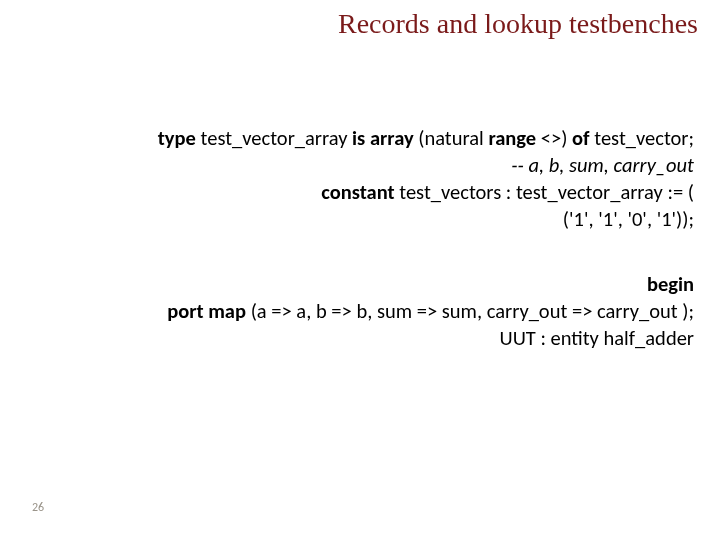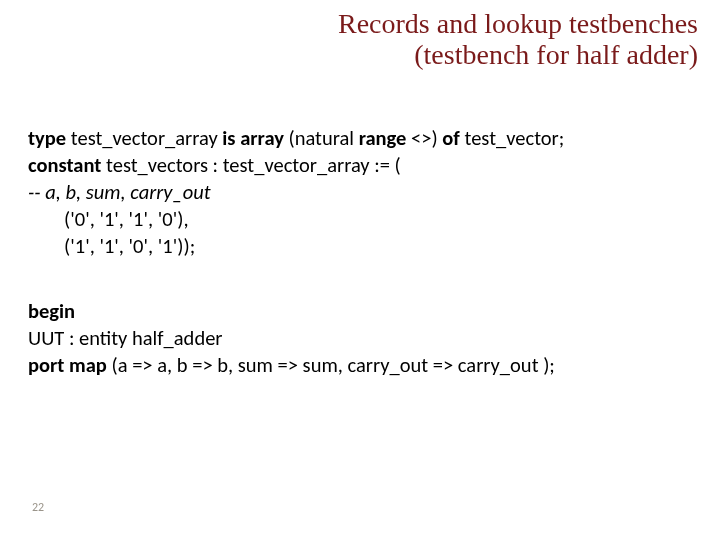--- a/index.html
+++ b/index.html
@@ -21,61 +21,59 @@
     position: absolute;
     top: 126px;
     left: 28px;
     right: 26px;
     font-size: 20.5px;
     line-height: 1.22;
     color: #000;
   }
   .bold { font-weight: 700; }
   .italic { font-style: italic; }
-  .para { margin-bottom: 2px; }
+  .para { margin-bottom: 2px; text-align: right; }
   .indent { padding-left: 36px; }
   .block2 { margin-top: 40px; }
   .pagenum {
     position: absolute;
     left: 32px;
     bottom: 26px;
     font-size: 12px;
     color: #9a948a;
   }
 </style>
 </head>
 <body>
 
 <div class="slide">
 
   <div class="title">
     <div>Records and lookup testbenches</div>
-    <div>(testbench for half adder)</div>
   </div>
 
   <div class="body">
 
     <div class="para">
       <span class="bold">type </span><span>test_vector_array </span><span class="bold">is array </span><span>(natural </span><span class="bold">range </span><span>&lt;&gt;) </span><span class="bold">of </span><span>test_vector;</span>
     </div>
 
+    <div class="para italic">-- a, b, sum, carry_out</div>
+
     <div class="para">
       <span class="bold">constant </span><span>test_vectors : test_vector_array := (</span>
     </div>
 
-    <div class="para italic">-- a, b, sum, carry_out</div>
-
-    <div class="para indent">('0', '1', '1', '0'),</div>
     <div class="para indent">('1', '1', '0', '1'));</div>
 
     <div class="block2">
       <div class="para bold">begin</div>
-      <div class="para">UUT : entity half_adder</div>
       <div class="para">
         <span class="bold">port map </span><span>(a =&gt; a, b =&gt; b, sum =&gt; sum, carry_out =&gt; carry_out );</span>
       </div>
+      <div class="para">UUT : entity half_adder</div>
     </div>
 
   </div>
 
-  <div class="pagenum">22</div>
+  <div class="pagenum">26</div>
 
 </div>
 
 </body></html>

